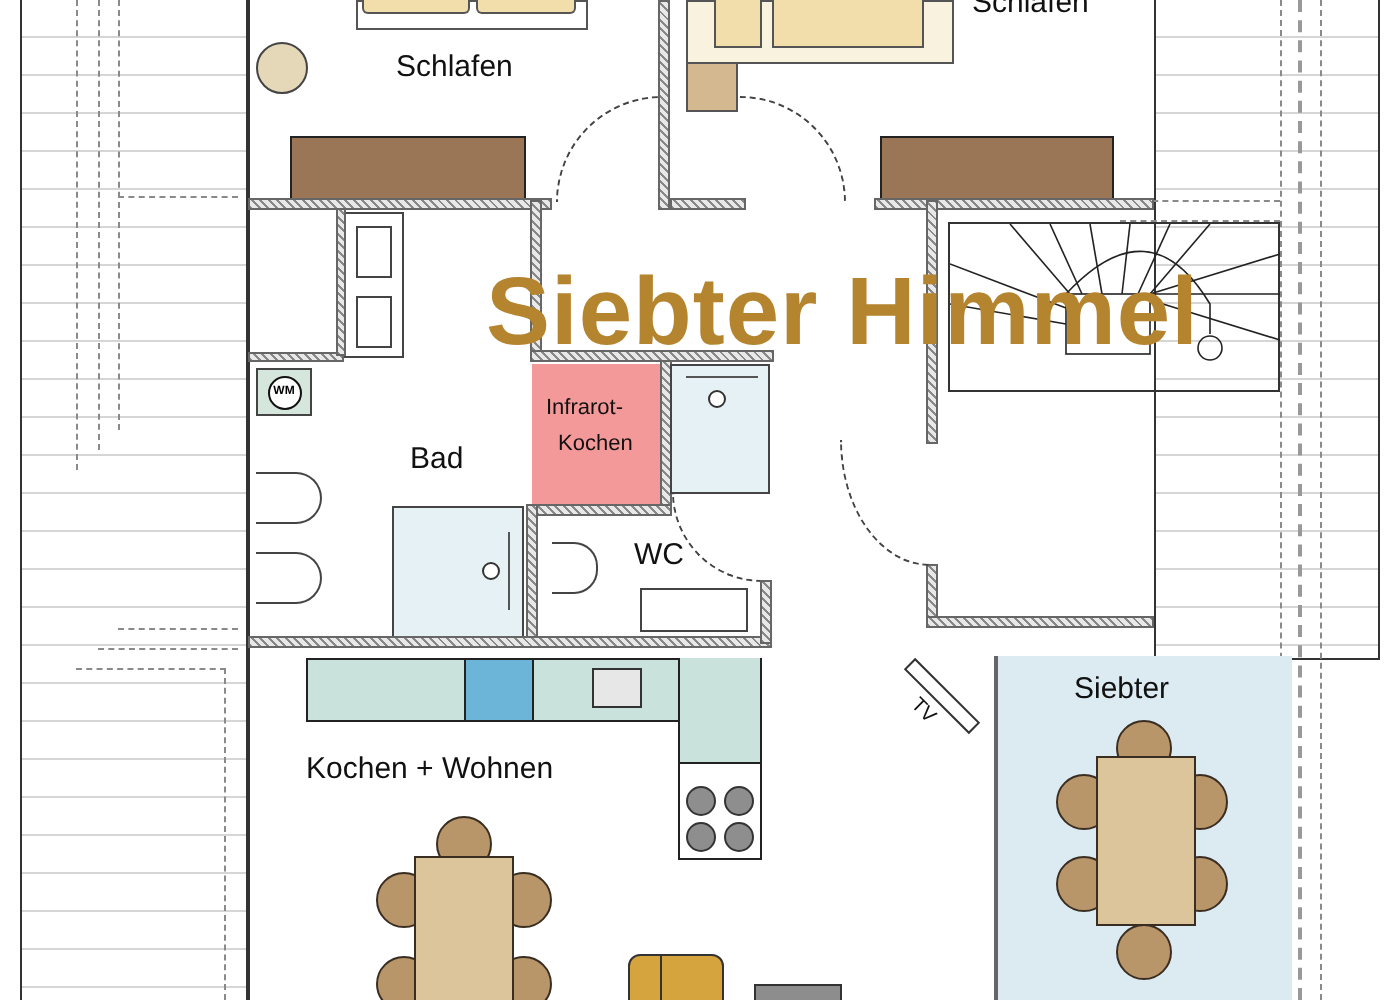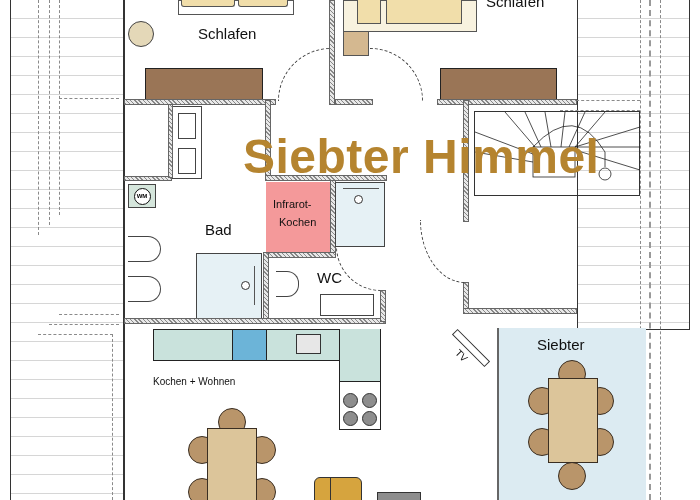--- a/index.html
+++ b/index.html
@@ -122,21 +122,21 @@
 <div class="abs" style="left:153px;top:329px;width:80px;height:32px;background:#c9e2dc;border:1.5px solid #222;box-sizing:border-box;"></div>
 <div class="abs" style="left:232px;top:329px;width:35px;height:32px;background:#6cb4d8;border:1.5px solid #222;box-sizing:border-box;"></div>
 <div class="abs" style="left:266px;top:329px;width:84px;height:32px;background:#c9e2dc;border:1.5px solid #222;box-sizing:border-box;"></div>
 <div class="abs" style="left:296px;top:334px;width:25px;height:20px;background:#e7e7e7;border:1px solid #333;box-sizing:border-box;"></div>
 <div class="abs" style="left:339px;top:329px;width:42px;height:53px;background:#c9e2dc;border:1.5px solid #222;border-top:0;box-sizing:border-box;"></div>
 <div class="abs" style="left:339px;top:381px;width:42px;height:49px;background:#fff;border:1.5px solid #222;box-sizing:border-box;"></div>
 <div class="burner" style="left:343px;top:393px;"></div>
 <div class="burner" style="left:362px;top:393px;"></div>
 <div class="burner" style="left:343px;top:411px;"></div>
 <div class="burner" style="left:362px;top:411px;"></div>
-<div class="label" style="left:153px;top:376px;font-size:10px;">Kochen + Wohnen</div>
+<div class="label" style="left:153px;top:376px;font-size:15px;">Kochen + Wohnen</div>
 
 <div class="chair" style="left:218px;top:408px;width:28px;height:28px;"></div>
 <div class="chair" style="left:188px;top:436px;width:28px;height:28px;"></div>
 <div class="chair" style="left:248px;top:436px;width:28px;height:28px;"></div>
 <div class="chair" style="left:188px;top:478px;width:28px;height:28px;"></div>
 <div class="chair" style="left:248px;top:478px;width:28px;height:28px;"></div>
 <div class="table" style="left:207px;top:428px;width:50px;height:80px;"></div>
 
 <div class="abs" style="left:314px;top:477px;width:48px;height:30px;background:#d6a43e;border:1.5px solid #333;border-radius:6px 6px 0 0;box-sizing:border-box;"></div>
 <div class="abs" style="left:330px;top:477px;width:1px;height:23px;background:#333;"></div>

